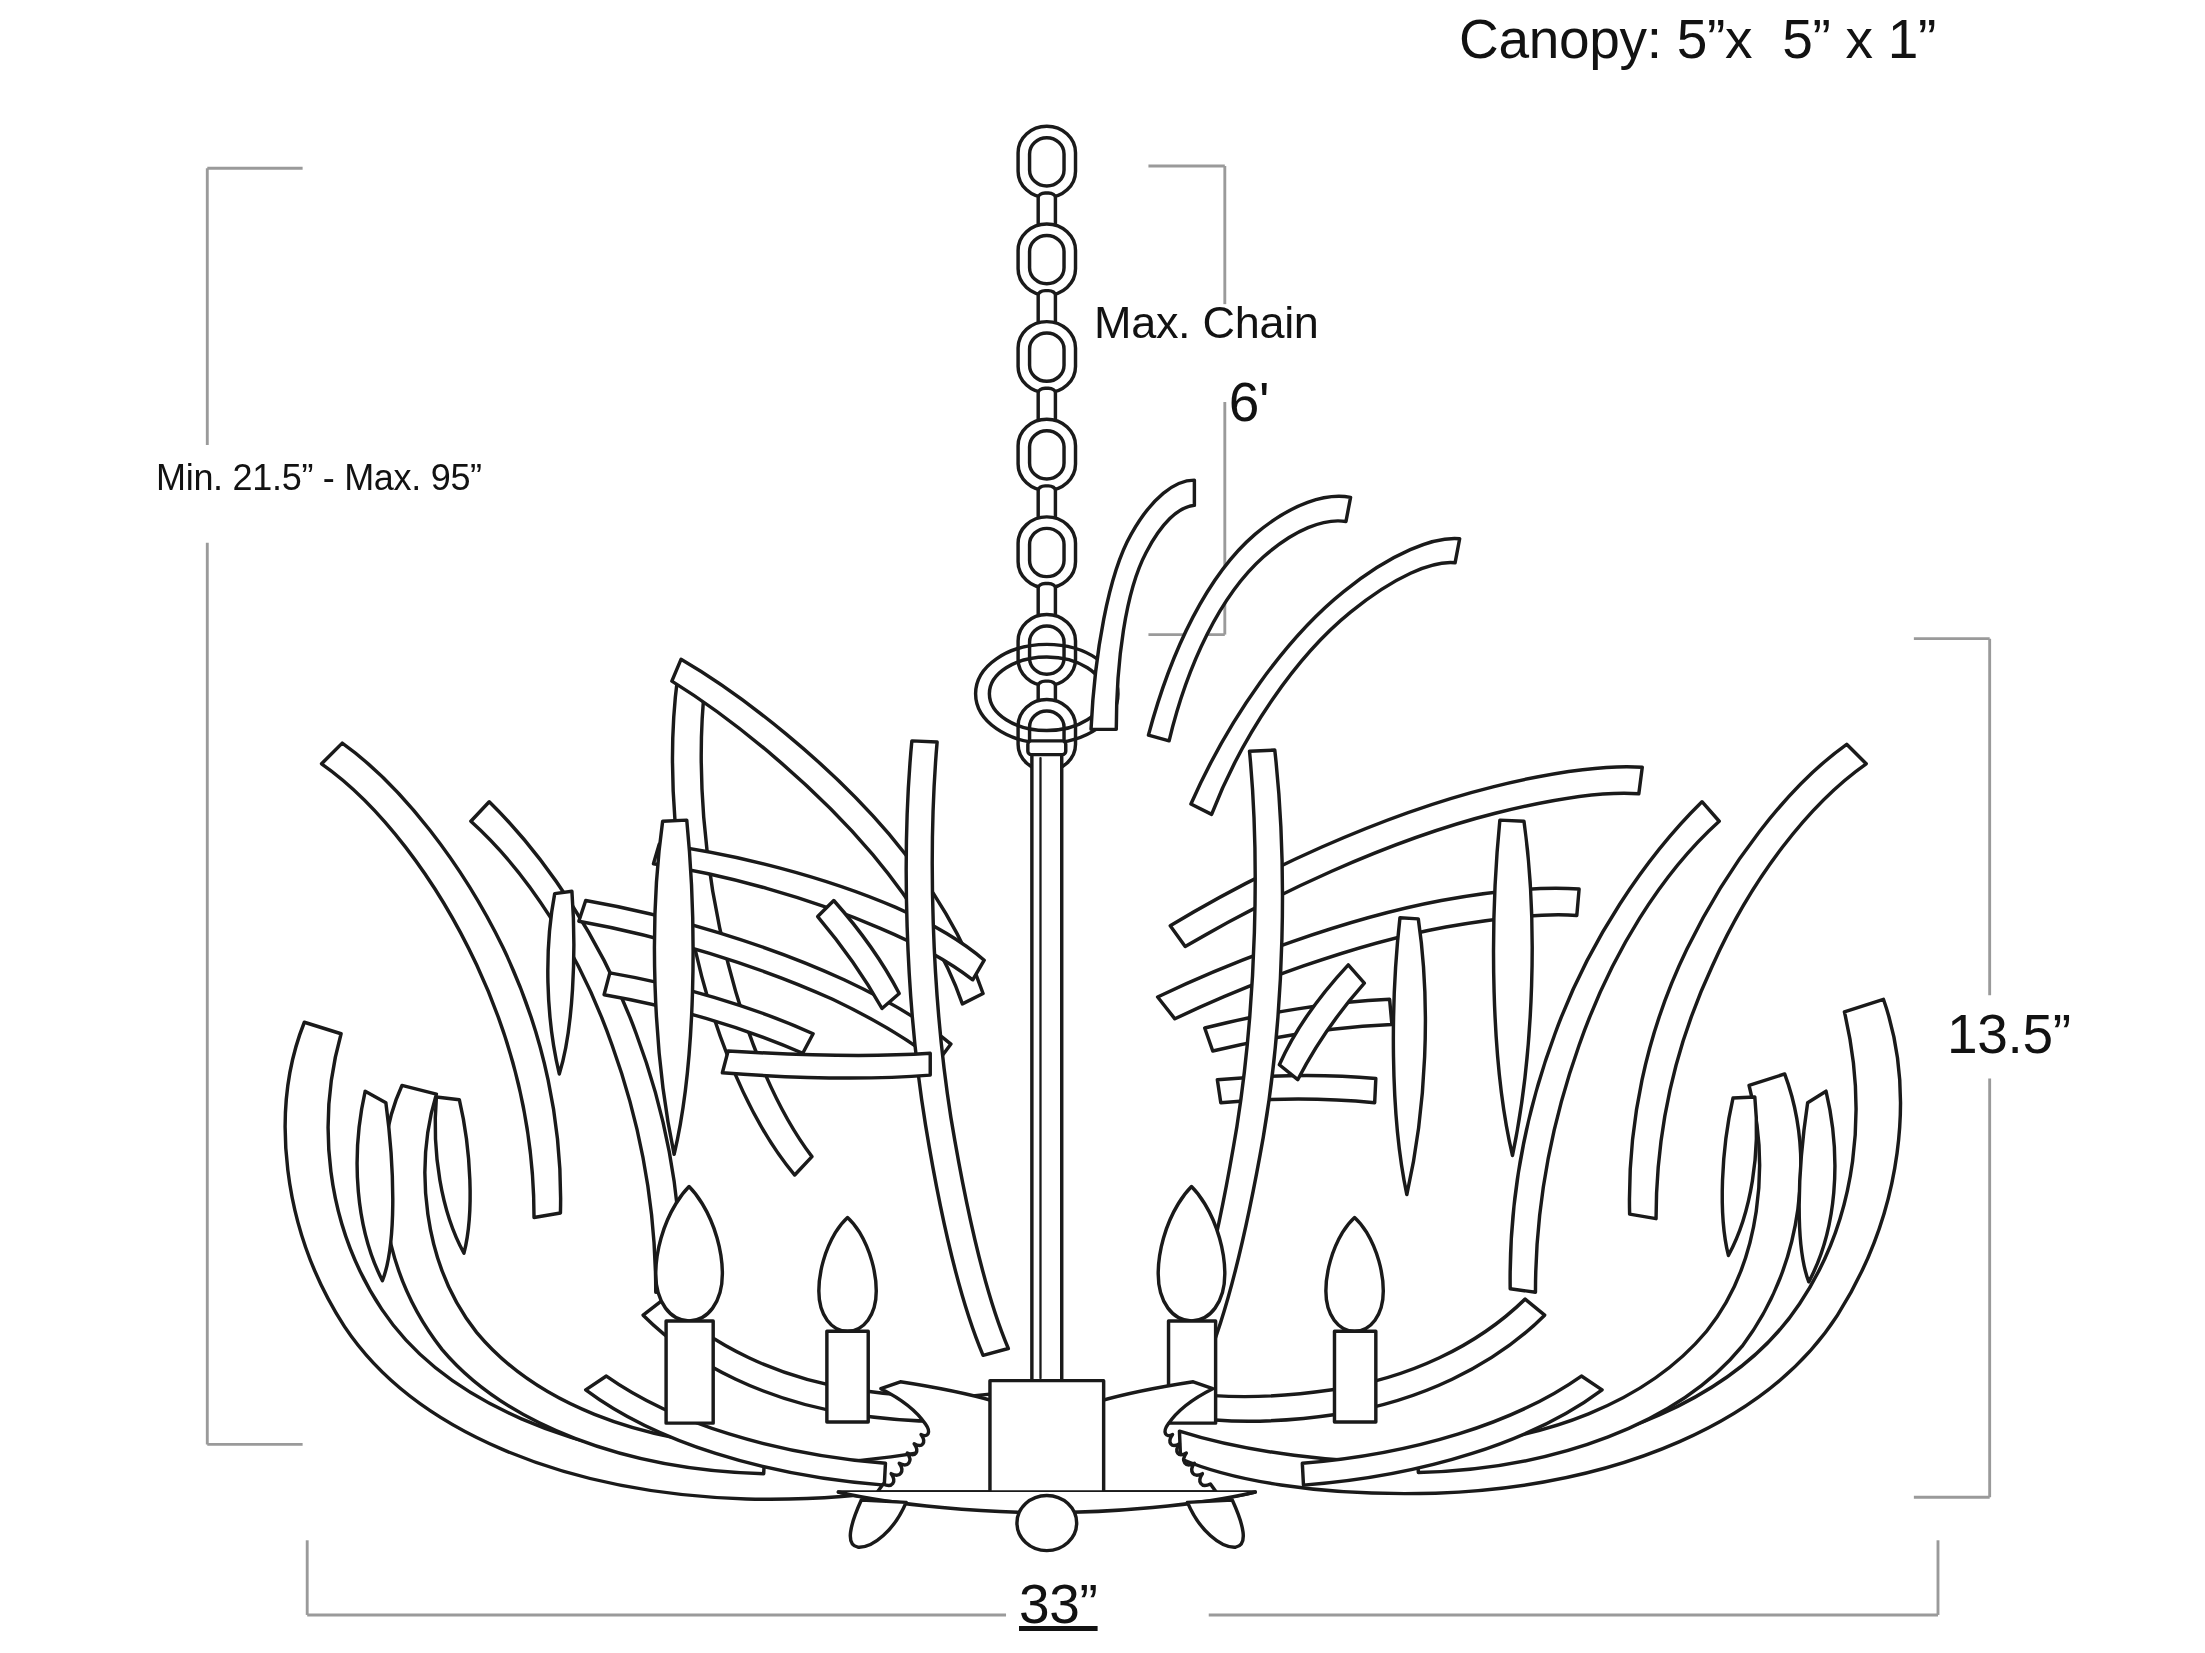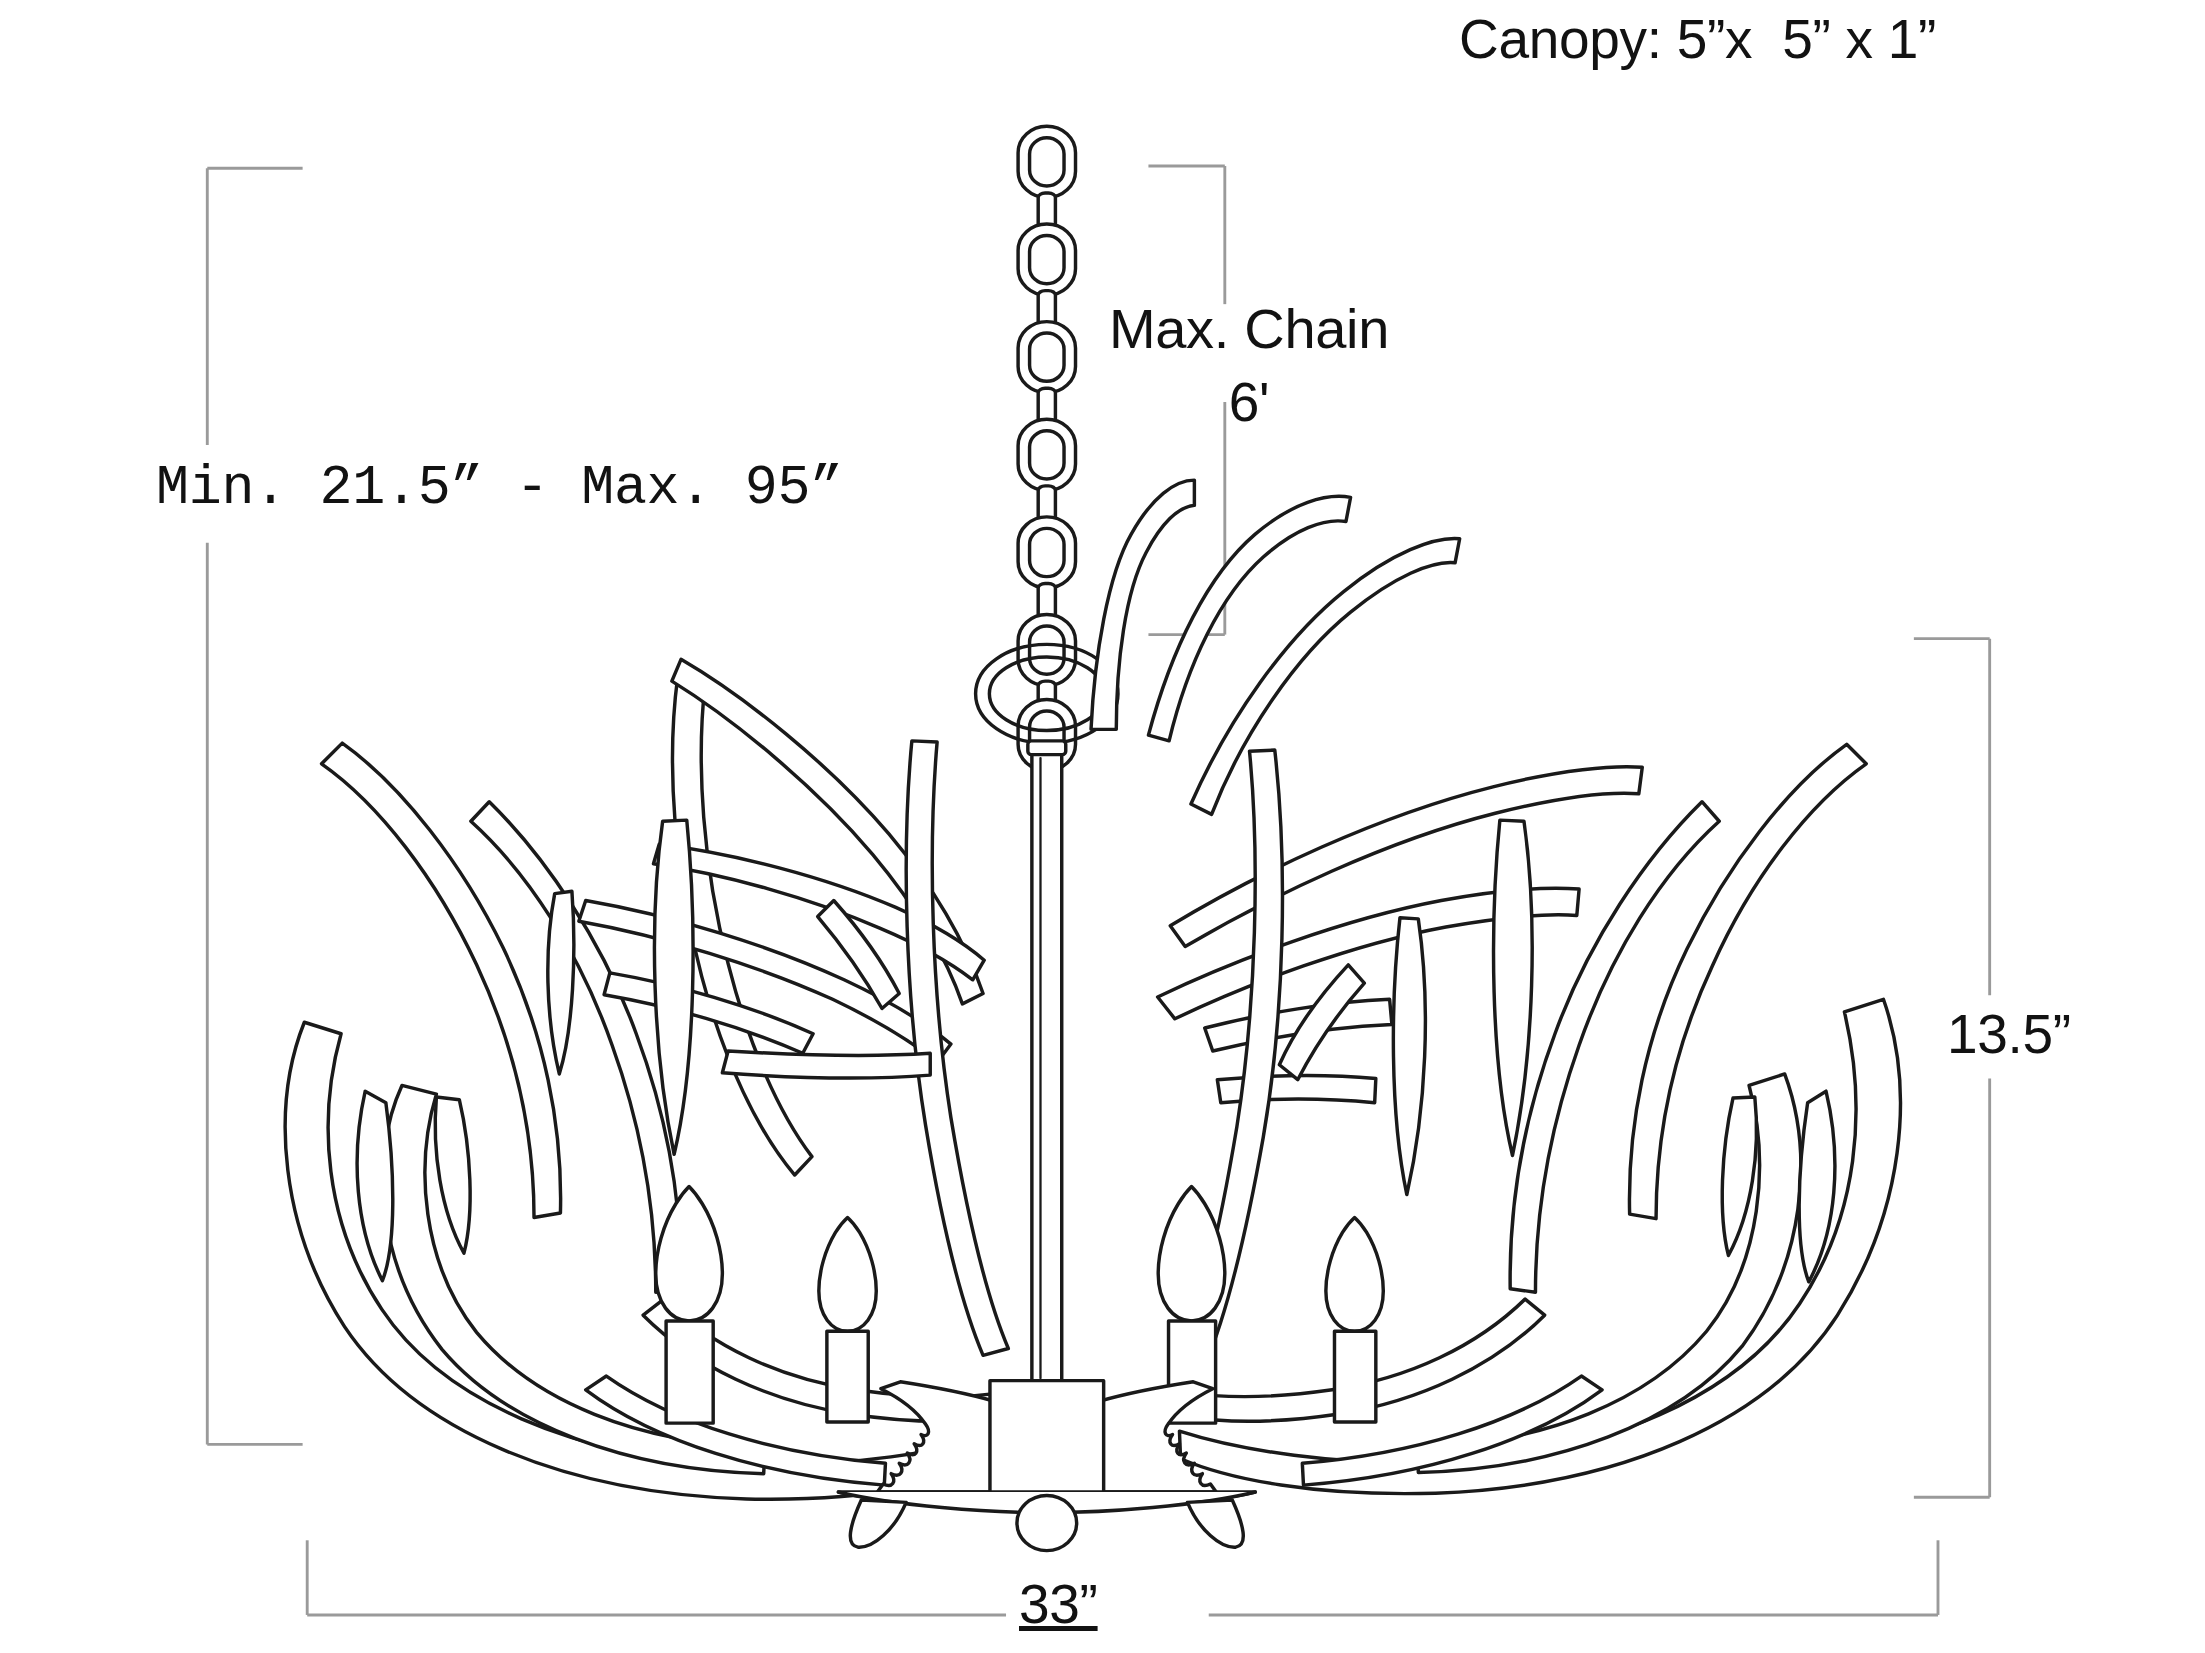--- a/index.html
+++ b/index.html
@@ -36,36 +36,34 @@
     line-height: 1.08;
   }
   #canopy-label {
     left: 1459px;
     top: 10.3px;
     font-size: 55px;
   }
   #max-chain-label {
     left: 1094px;
     top: 299px;
-    font-size: 56px;
-    text-align: center;
+    font-size: 45px;
     width: 310px;
   }
   #max-chain-value {
     left: 1094px;
     top: 373px;
     font-size: 55px;
     text-align: center;
     width: 310px;
   }
   #height-range-label {
     left: 156px;
     top: 459px;
-    font-size: 55px;
-    font-family: Liberation Mono, monospace;
+    font-size: 36px;
   }
   #body-height-label {
     left: 1947px;
     top: 1005px;
     font-size: 55px;
   }
   #width-label {
     left: 1019px;
     top: 1575px;
     font-size: 55px;

